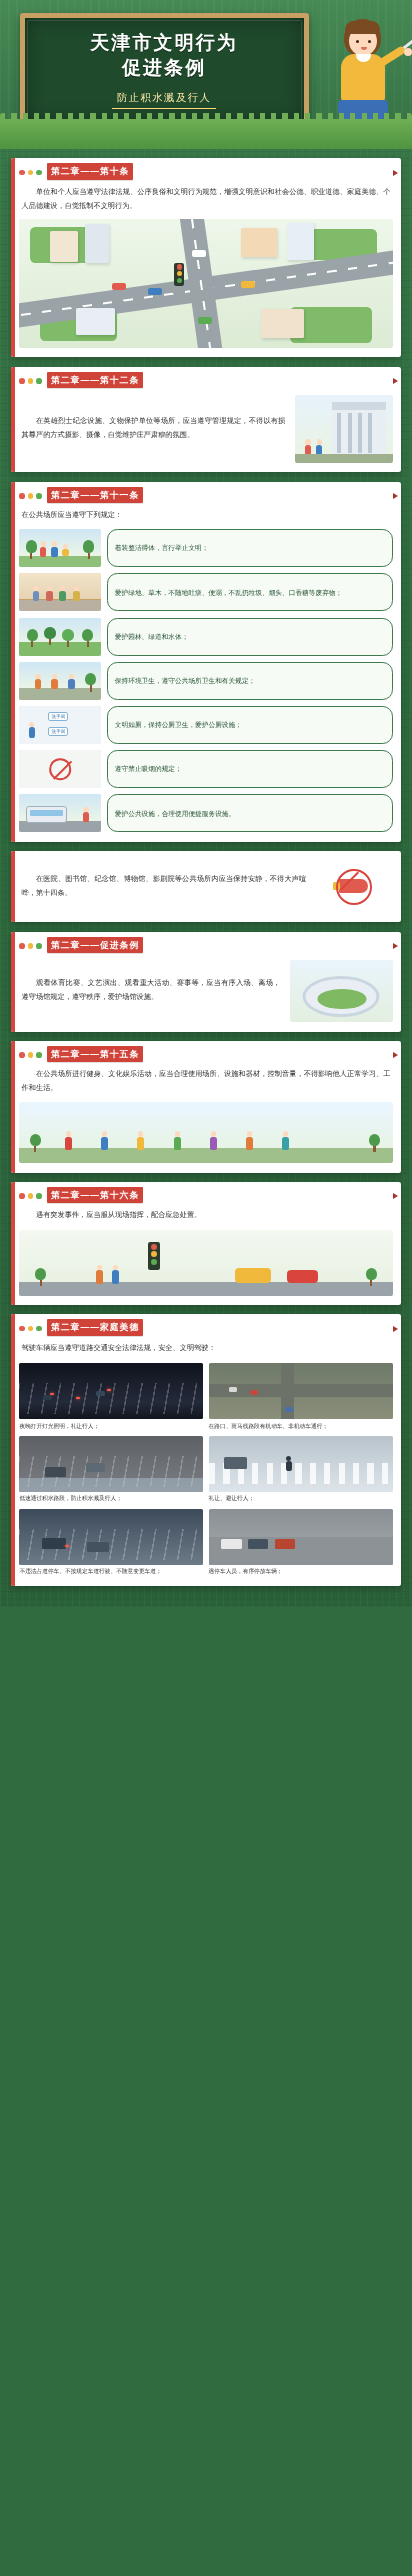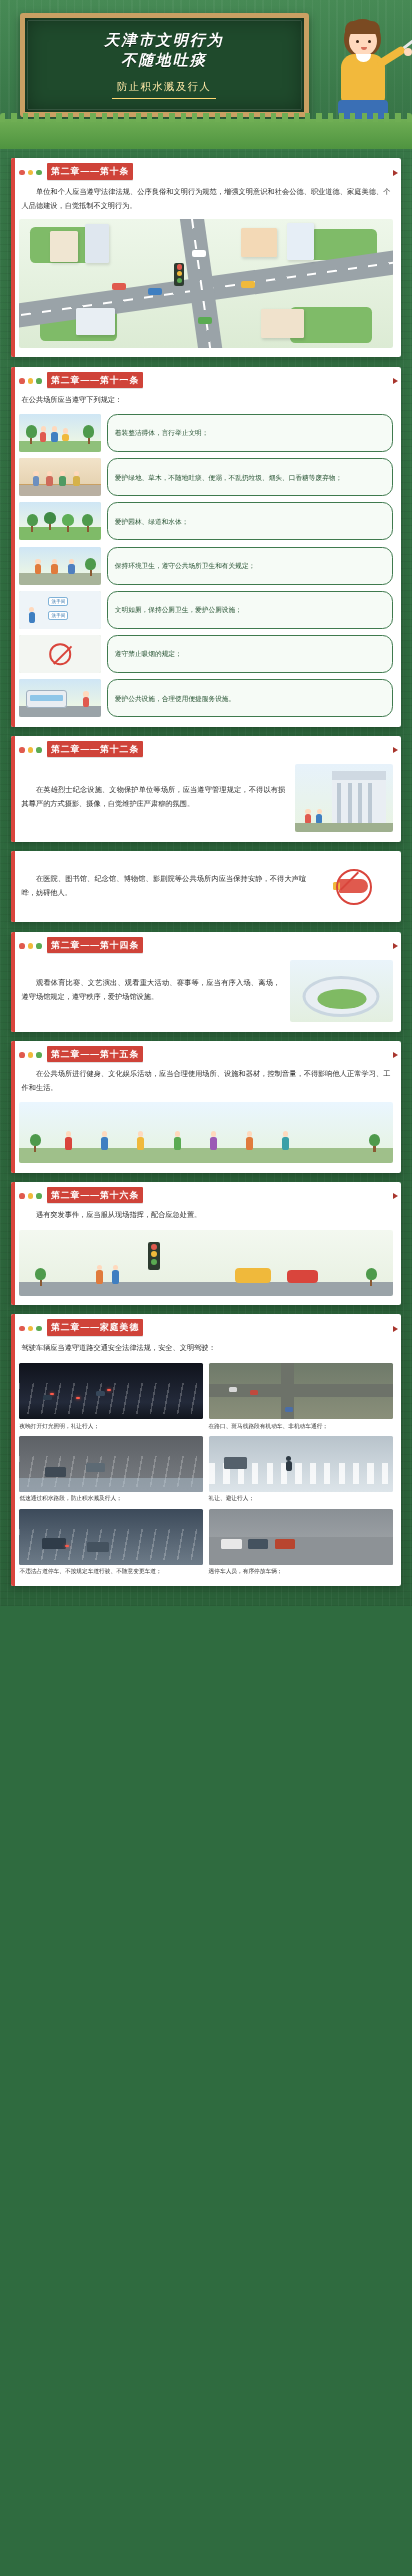--- a/index.html
+++ b/index.html
@@ -43,26 +43,25 @@
   .blackboard:before {
     content: "";
     position: absolute;
     inset: 2.1px;
     border: 0.5px solid rgba(255,255,255,0.12);
     border-radius: 1.5px;
     pointer-events: none;
   }
   .bb-title {
     color: #ffffff;
-    font-size: 15px;
+    font-size: 19px;
     font-weight: bold;
     letter-spacing: 2.1px;
     line-height: 1.35;
     text-shadow: 0 0.5px 0 rgba(0,0,0,0.5);
-    font-style: italic;
   }
   .bb-sub {
     margin-top: 8.2px;
     display: inline-block;
     color: #ffe9a8;
     font-size: 10.3px;
     letter-spacing: 1.5px;
     padding: 2.1px 5.2px 3.1px 5.2px;
     border-bottom: 1.5px solid #ffd873;
   }
@@ -334,21 +333,21 @@
   .tlight span { display:block; width:5.2px; height:5.2px; border-radius:50%; margin:1.5px auto; }
 </style>
 </head>
 <body>
 
 <div class="page">
 
   <div class="header">
     <div class="blackboard">
       <div class="bb-title">天津市文明行为</div>
-      <div class="bb-title">不随地吐痰</div>
+      <div class="bb-title">促进条例</div>
       <div class="bb-sub">防止积水溅及行人</div>
     </div>
     <div class="teacher">
       <div class="t-pointer"></div>
       <div class="t-hair"></div>
       <div class="t-face"></div>
       <div class="t-bangs"></div>
       <div class="t-eye l"></div>
       <div class="t-eye r"></div>
       <div class="t-mouth"></div>
@@ -403,174 +402,20 @@
 
   <div class="card">
     <div class="card-strip"></div>
     <div class="sec-head">
       <span class="dots">
         <i class="dot r"></i>
         <i class="dot y"></i>
         <i class="dot g"></i>
       </span>
       <span class="sec-title-wrap">
-        <span class="sec-title">第二章——第十一条</span>
-      </span>
-    </div>
-    <div class="body-text noindent">在公共场所应当遵守下列规定：</div>
-
-    <div class="rule-list">
-
-      <div class="rule-row">
-        <div class="rule-pic">
-          <div class="pic-sky"></div>
-            <div class="pic-ground"></div>
-          <div class="fig" style="left:20.6px;">
-              <div class="head" style="background:#ffd9bd;"></div>
-              <div class="torso" style="background:#e05a4e;"></div>
-            </div>
-          <div class="fig" style="left:32px;">
-              <div class="head" style="background:#ffd9bd;"></div>
-              <div class="torso" style="background:#3f7fc1;"></div>
-            </div>
-          <div class="fig" style="left:43px;bottom:11.3px;">
-              <div class="head" style="background:#ffd9bd;"></div>
-              <div class="torso" style="background:#f0b93b;height:7.2px;"></div>
-            </div>
-          <div class="tree" style="left:6.2px;">
-              <div class="crown"></div>
-              <div class="trunk"></div>
-            </div>
-          <div class="tree" style="right:7.2px;">
-              <div class="crown"></div>
-              <div class="trunk"></div>
-            </div>
-        </div>
-        <div class="rule-text">着装整洁得体，言行举止文明；</div>
-      </div>
-
-      <div class="rule-row">
-        <div class="rule-pic">
-          <div class="pic-sky"></div>
-            <div class="shop-front"></div>
-            <div class="pic-ground" style="background:#b9b0a2;"></div>
-          <div class="fig" style="left:13.4px;">
-              <div class="head" style="background:#ffd9bd;"></div>
-              <div class="torso" style="background:#6d8fbf;"></div>
-            </div>
-          <div class="fig" style="left:27px;">
-              <div class="head" style="background:#ffd9bd;"></div>
-              <div class="torso" style="background:#cf6a5a;"></div>
-            </div>
-          <div class="fig" style="left:40px;">
-              <div class="head" style="background:#ffd9bd;"></div>
-              <div class="torso" style="background:#4f9a63;"></div>
-            </div>
-          <div class="fig" style="left:54px;">
-              <div class="head" style="background:#ffd9bd;"></div>
-              <div class="torso" style="background:#d6b24a;"></div>
-            </div>
-        </div>
-        <div class="rule-text">爱护绿地、草木，不随地吐痰、便溺，不乱扔垃圾、烟头、口香糖等废弃物；</div>
-      </div>
-
-      <div class="rule-row">
-        <div class="rule-pic">
-          <div class="pic-sky"></div>
-            <div class="pic-ground" style="height:13.4px;background:#7fbb68;"></div>
-          <div class="tree" style="left:7.2px;">
-              <div class="crown"></div>
-              <div class="trunk"></div>
-            </div>
-          <div class="tree" style="left:25px;bottom:11.3px;">
-              <div class="crown" style="background:#3f8a45;"></div>
-              <div class="trunk"></div>
-            </div>
-          <div class="tree" style="left:43px;">
-              <div class="crown" style="background:#5eae57;"></div>
-              <div class="trunk"></div>
-            </div>
-          <div class="tree" style="right:8.2px;">
-              <div class="crown"></div>
-              <div class="trunk"></div>
-            </div>
-        </div>
-        <div class="rule-text">爱护园林、绿道和水体；</div>
-      </div>
-
-      <div class="rule-row">
-        <div class="rule-pic">
-          <div class="pic-sky"></div>
-            <div class="pic-ground" style="background:#a8b49a;"></div>
-          <div class="fig" style="left:15.5px;">
-              <div class="head" style="background:#ffd9bd;"></div>
-              <div class="torso" style="background:#e07b3c;"></div>
-            </div>
-          <div class="fig" style="left:32px;">
-              <div class="head" style="background:#ffd9bd;"></div>
-              <div class="torso" style="background:#e07b3c;"></div>
-            </div>
-          <div class="fig" style="left:49px;">
-              <div class="head" style="background:#ffd9bd;"></div>
-              <div class="torso" style="background:#4f7fbf;"></div>
-            </div>
-          <div class="tree" style="right:5.2px;">
-              <div class="crown"></div>
-              <div class="trunk"></div>
-            </div>
-        </div>
-        <div class="rule-text">保持环境卫生，遵守公共场所卫生和有关规定；</div>
-      </div>
-
-      <div class="rule-row">
-        <div class="rule-pic">
-          <div class="pic-sky" style="background:#eef4f8;"></div>
-          <div class="wc-sign" style="left:29px;top:6.2px;">洗手间</div>
-          <div class="wc-sign" style="left:29px;top:20.6px;">洗手间</div>
-          <div class="fig" style="left:9.3px;bottom:6.2px;">
-              <div class="head" style="background:#ffd9bd;"></div>
-              <div class="torso" style="background:#3f7fc1;"></div>
-            </div>
-        </div>
-        <div class="rule-text">文明如厕，保持公厕卫生，爱护公厕设施；</div>
-      </div>
-
-      <div class="rule-row">
-        <div class="rule-pic">
-          <div class="pic-sky" style="background:#f3f6f2;"></div>
-          <div class="noentry"></div>
-        </div>
-        <div class="rule-text">遵守禁止吸烟的规定；</div>
-      </div>
-
-      <div class="rule-row">
-        <div class="rule-pic">
-          <div class="pic-sky"></div>
-            <div class="pic-ground" style="background:#9aa3a8;"></div>
-          <div class="bus"></div>
-          <div class="fig" style="right:12.4px;">
-              <div class="head" style="background:#ffd9bd;"></div>
-              <div class="torso" style="background:#e05a4e;"></div>
-            </div>
-        </div>
-        <div class="rule-text">爱护公共设施，合理使用便捷服务设施。</div>
-      </div>
-
-    </div>
-  </div>
-
-  <div class="card">
-    <div class="card-strip"></div>
-    <div class="sec-head">
-      <span class="dots">
-        <i class="dot r"></i>
-        <i class="dot y"></i>
-        <i class="dot g"></i>
-      </span>
-      <span class="sec-title-wrap">
         <span class="sec-title">第二章——第十二条</span>
       </span>
     </div>
     <div class="split">
       <div class="txt">
         <div class="body-text">在英雄烈士纪念设施、文物保护单位等场所，应当遵守管理规定，不得以有损其尊严的方式摄影、摄像，自觉维护庄严肃穆的氛围。</div>
       </div>
       <div class="art">
         <div style="position:absolute;left:37px;top:7.2px;width:54px;height:54px;background:#e9eef3;border-radius:1.5px;"></div>
         <div style="position:absolute;left:37px;top:7.2px;width:54px;height:8.2px;background:#cfd9e2;"></div>
@@ -586,42 +431,196 @@
             <div class="head" style="background:#ffd9bd;"></div>
             <div class="torso" style="background:#3f7fc1;"></div>
           </div>
         <div style="position:absolute;left:0;right:0;bottom:0;height:9.3px;background:#9fb08f;"></div>
       </div>
     </div>
   </div>
 
   <div class="card">
     <div class="card-strip"></div>
+    <div class="sec-head">
+      <span class="dots">
+        <i class="dot r"></i>
+        <i class="dot y"></i>
+        <i class="dot g"></i>
+      </span>
+      <span class="sec-title-wrap">
+        <span class="sec-title">第二章——第十一条</span>
+      </span>
+    </div>
+    <div class="body-text noindent">在公共场所应当遵守下列规定：</div>
+
+    <div class="rule-list">
+
+      <div class="rule-row">
+        <div class="rule-pic">
+          <div class="pic-sky"></div>
+            <div class="pic-ground"></div>
+          <div class="fig" style="left:20.6px;">
+              <div class="head" style="background:#ffd9bd;"></div>
+              <div class="torso" style="background:#e05a4e;"></div>
+            </div>
+          <div class="fig" style="left:32px;">
+              <div class="head" style="background:#ffd9bd;"></div>
+              <div class="torso" style="background:#3f7fc1;"></div>
+            </div>
+          <div class="fig" style="left:43px;bottom:11.3px;">
+              <div class="head" style="background:#ffd9bd;"></div>
+              <div class="torso" style="background:#f0b93b;height:7.2px;"></div>
+            </div>
+          <div class="tree" style="left:6.2px;">
+              <div class="crown"></div>
+              <div class="trunk"></div>
+            </div>
+          <div class="tree" style="right:7.2px;">
+              <div class="crown"></div>
+              <div class="trunk"></div>
+            </div>
+        </div>
+        <div class="rule-text">着装整洁得体，言行举止文明；</div>
+      </div>
+
+      <div class="rule-row">
+        <div class="rule-pic">
+          <div class="pic-sky"></div>
+            <div class="shop-front"></div>
+            <div class="pic-ground" style="background:#b9b0a2;"></div>
+          <div class="fig" style="left:13.4px;">
+              <div class="head" style="background:#ffd9bd;"></div>
+              <div class="torso" style="background:#6d8fbf;"></div>
+            </div>
+          <div class="fig" style="left:27px;">
+              <div class="head" style="background:#ffd9bd;"></div>
+              <div class="torso" style="background:#cf6a5a;"></div>
+            </div>
+          <div class="fig" style="left:40px;">
+              <div class="head" style="background:#ffd9bd;"></div>
+              <div class="torso" style="background:#4f9a63;"></div>
+            </div>
+          <div class="fig" style="left:54px;">
+              <div class="head" style="background:#ffd9bd;"></div>
+              <div class="torso" style="background:#d6b24a;"></div>
+            </div>
+        </div>
+        <div class="rule-text">爱护绿地、草木，不随地吐痰、便溺，不乱扔垃圾、烟头、口香糖等废弃物；</div>
+      </div>
+
+      <div class="rule-row">
+        <div class="rule-pic">
+          <div class="pic-sky"></div>
+            <div class="pic-ground" style="height:13.4px;background:#7fbb68;"></div>
+          <div class="tree" style="left:7.2px;">
+              <div class="crown"></div>
+              <div class="trunk"></div>
+            </div>
+          <div class="tree" style="left:25px;bottom:11.3px;">
+              <div class="crown" style="background:#3f8a45;"></div>
+              <div class="trunk"></div>
+            </div>
+          <div class="tree" style="left:43px;">
+              <div class="crown" style="background:#5eae57;"></div>
+              <div class="trunk"></div>
+            </div>
+          <div class="tree" style="right:8.2px;">
+              <div class="crown"></div>
+              <div class="trunk"></div>
+            </div>
+        </div>
+        <div class="rule-text">爱护园林、绿道和水体；</div>
+      </div>
+
+      <div class="rule-row">
+        <div class="rule-pic">
+          <div class="pic-sky"></div>
+            <div class="pic-ground" style="background:#a8b49a;"></div>
+          <div class="fig" style="left:15.5px;">
+              <div class="head" style="background:#ffd9bd;"></div>
+              <div class="torso" style="background:#e07b3c;"></div>
+            </div>
+          <div class="fig" style="left:32px;">
+              <div class="head" style="background:#ffd9bd;"></div>
+              <div class="torso" style="background:#e07b3c;"></div>
+            </div>
+          <div class="fig" style="left:49px;">
+              <div class="head" style="background:#ffd9bd;"></div>
+              <div class="torso" style="background:#4f7fbf;"></div>
+            </div>
+          <div class="tree" style="right:5.2px;">
+              <div class="crown"></div>
+              <div class="trunk"></div>
+            </div>
+        </div>
+        <div class="rule-text">保持环境卫生，遵守公共场所卫生和有关规定；</div>
+      </div>
+
+      <div class="rule-row">
+        <div class="rule-pic">
+          <div class="pic-sky" style="background:#eef4f8;"></div>
+          <div class="wc-sign" style="left:29px;top:6.2px;">洗手间</div>
+          <div class="wc-sign" style="left:29px;top:20.6px;">洗手间</div>
+          <div class="fig" style="left:9.3px;bottom:6.2px;">
+              <div class="head" style="background:#ffd9bd;"></div>
+              <div class="torso" style="background:#3f7fc1;"></div>
+            </div>
+        </div>
+        <div class="rule-text">文明如厕，保持公厕卫生，爱护公厕设施；</div>
+      </div>
+
+      <div class="rule-row">
+        <div class="rule-pic">
+          <div class="pic-sky" style="background:#f3f6f2;"></div>
+          <div class="noentry"></div>
+        </div>
+        <div class="rule-text">遵守禁止吸烟的规定；</div>
+      </div>
+
+      <div class="rule-row">
+        <div class="rule-pic">
+          <div class="pic-sky"></div>
+            <div class="pic-ground" style="background:#9aa3a8;"></div>
+          <div class="bus"></div>
+          <div class="fig" style="right:12.4px;">
+              <div class="head" style="background:#ffd9bd;"></div>
+              <div class="torso" style="background:#e05a4e;"></div>
+            </div>
+        </div>
+        <div class="rule-text">爱护公共设施，合理使用便捷服务设施。</div>
+      </div>
+
+    </div>
+  </div>
+
+  <div class="card">
+    <div class="card-strip"></div>
     <div class="split">
       <div class="txt">
-        <div class="body-text">在医院、图书馆、纪念馆、博物馆、影剧院等公共场所内应当保持安静，不得大声喧哗，妨碍他人。</div>
+        <div class="body-text">在医院、图书馆、纪念馆、博物馆、影剧院等公共场所内应当保持安静，不得大声喧哗，第十四条。</div>
       </div>
       <div class="art" style="flex:0 0 77px;height:52px;background:#fff;">
         <div style="position:absolute;left:23px;top:17.5px;width:29px;height:14.4px;background:#e05a4e;border-radius:2.1px 9.3px 9.3px 2.1px;"></div>
         <div style="position:absolute;left:17.5px;top:20.6px;width:7.2px;height:8.2px;background:#f0b93b;border-radius:1.5px;"></div>
         <div class="noentry" style="width:36px;height:36px;border-width:2.6px;"></div>
       </div>
     </div>
   </div>
 
   <div class="card">
     <div class="card-strip"></div>
     <div class="sec-head">
       <span class="dots">
         <i class="dot r"></i>
         <i class="dot y"></i>
         <i class="dot g"></i>
       </span>
       <span class="sec-title-wrap">
-        <span class="sec-title">第二章——第十四条</span>
+        <span class="sec-title">第二章——促进条例</span>
       </span>
     </div>
     <div class="split">
       <div class="txt">
         <div class="body-text">观看体育比赛、文艺演出、观看重大活动、赛事等，应当有序入场、离场，遵守场馆规定，遵守秩序，爱护场馆设施。</div>
       </div>
       <div class="art" style="flex:0 0 103px;height:62px;background:linear-gradient(180deg,#eaf4fb,#e3efe0);">
         <div class="stadium"></div>
       </div>
     </div>

